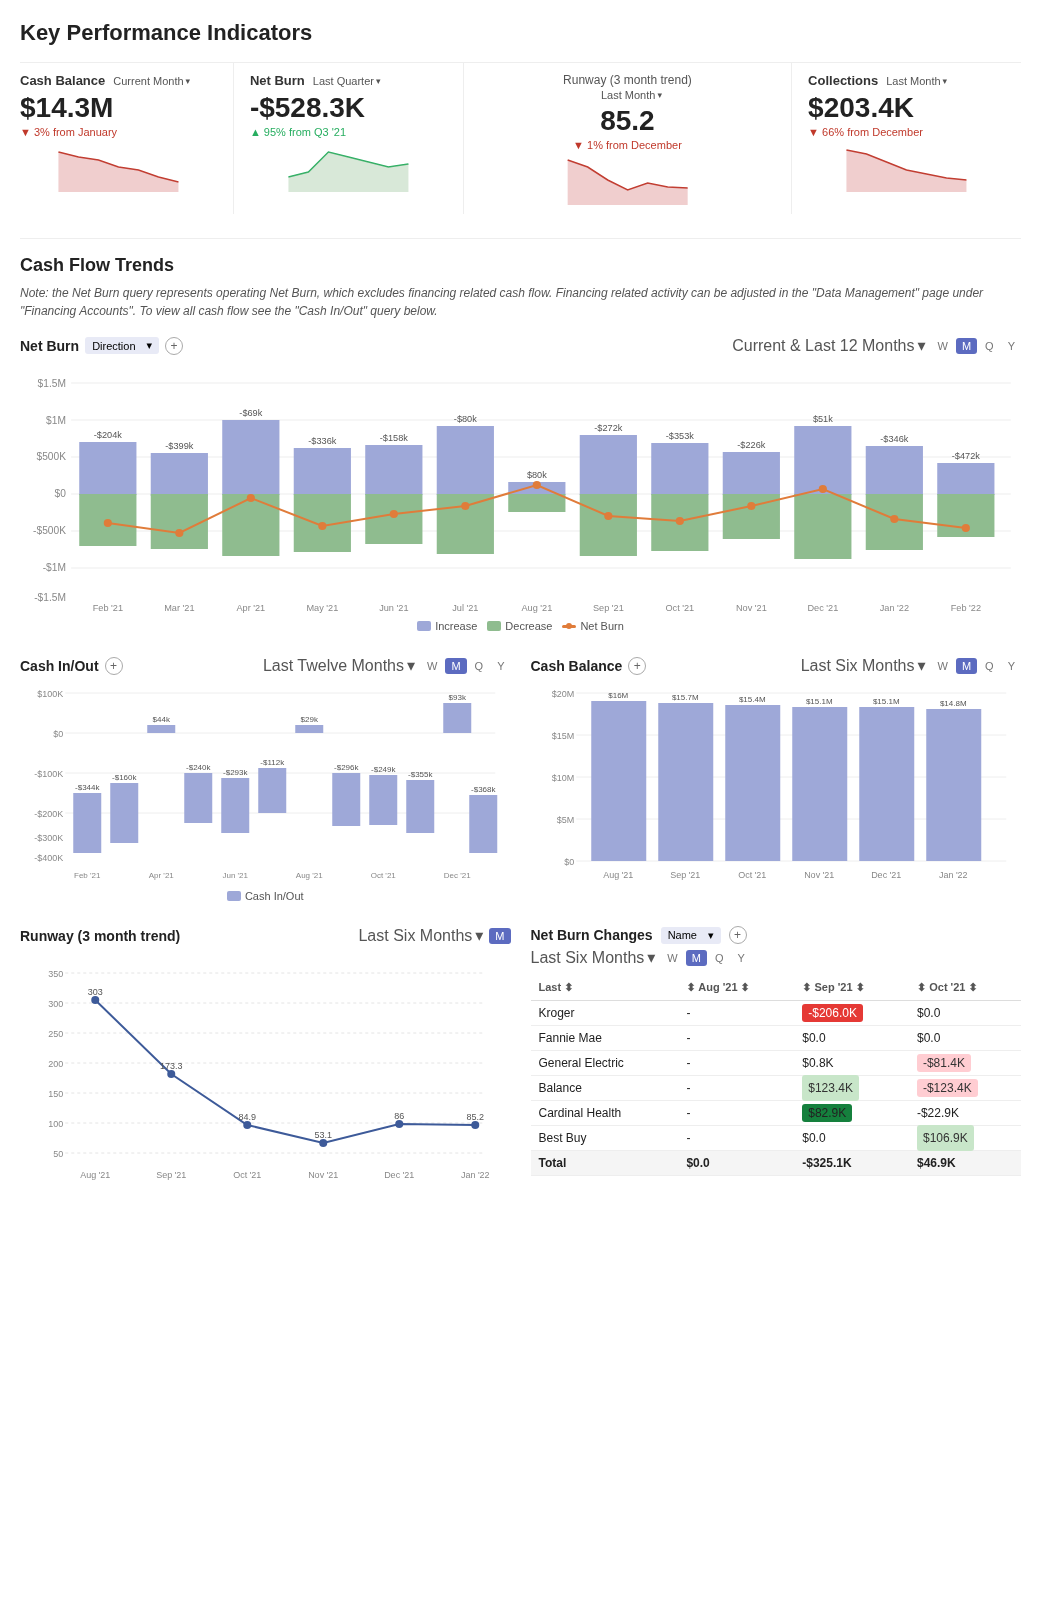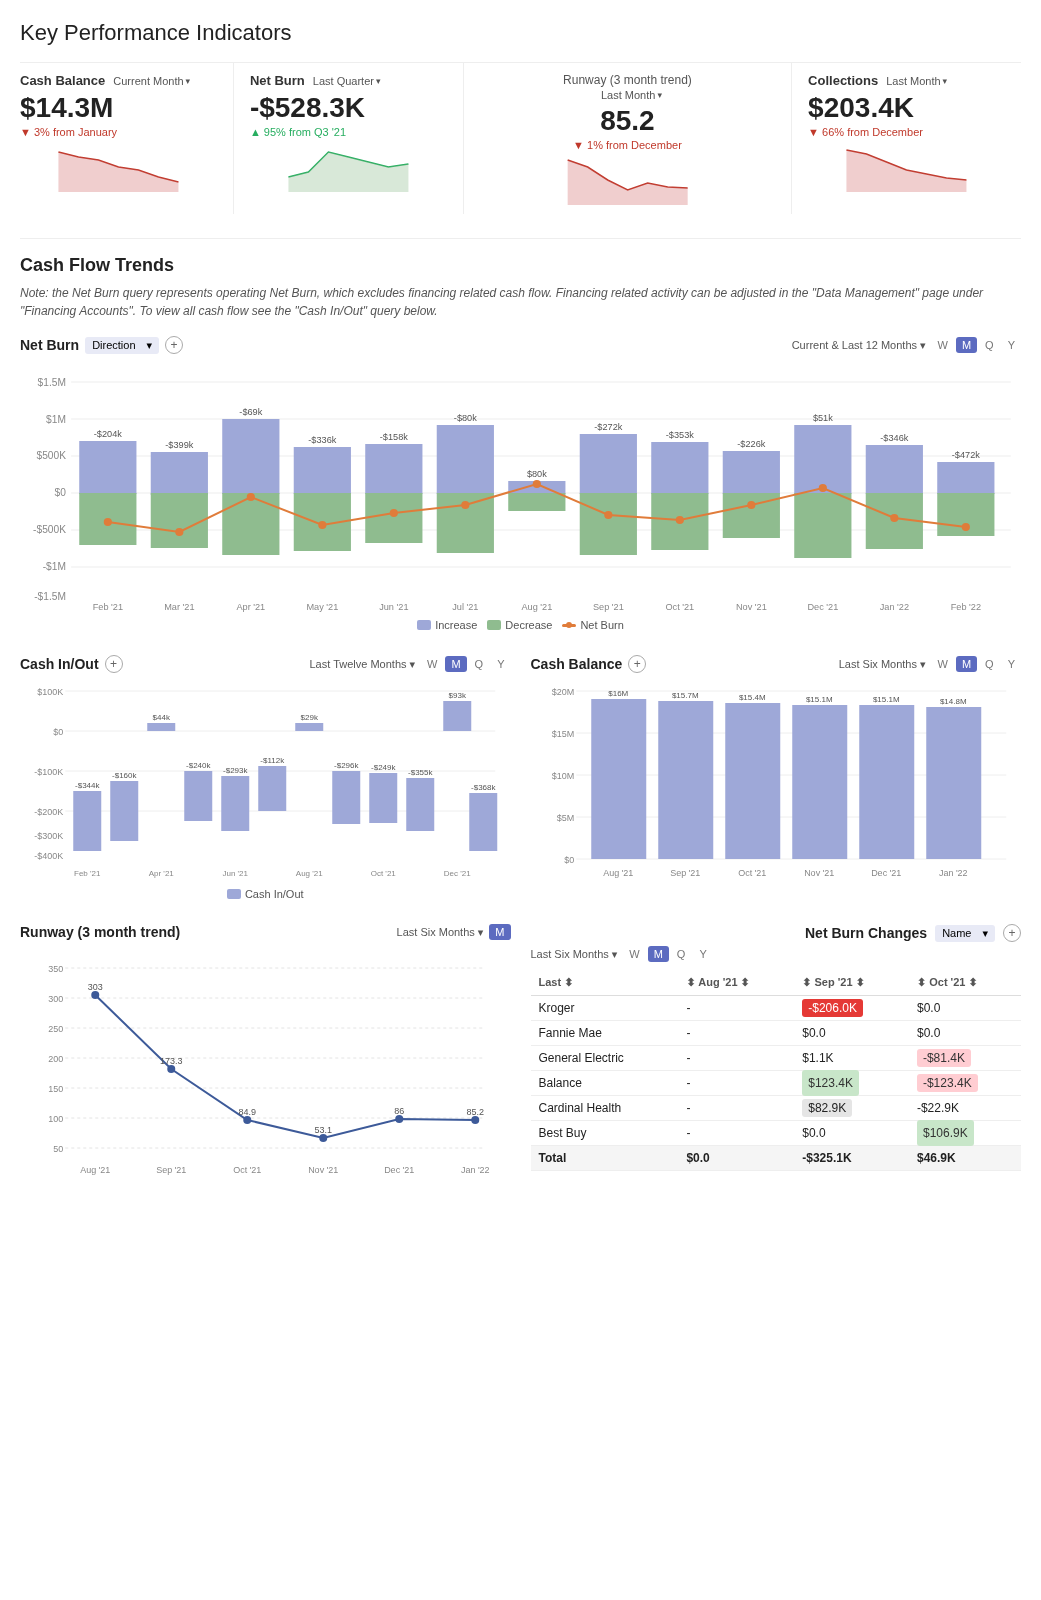--- a/index.html
+++ b/index.html
@@ -1,18 +1,18 @@
 <!DOCTYPE html>
 <html><head>
   <meta charset="utf-8">
   <style>
     * { box-sizing: border-box; margin: 0; padding: 0; }
     body { font-family: -apple-system, BlinkMacSystemFont, 'Segoe UI', sans-serif; background: #fff; color: #222; font-size: 13px; padding: 20px; }
     
-    h1 { font-size: 22px; font-weight: 400; margin-bottom: 16px; }
+    h1 { font-size: 22px; font-weight: 700; margin-bottom: 16px; }
     h2 { font-size: 18px; font-weight: 700; margin-bottom: 8px; }
     
     .kpi-section { margin-bottom: 24px; }
     .kpi-grid { display: flex; gap: 0; border-top: 1px solid #eee; }
     .kpi-item { flex: 1; padding: 10px 16px 6px 0; position: relative; }
     .kpi-item + .kpi-item { border-left: 1px solid #eee; padding-left: 16px; }
     .kpi-label { font-size: 13px; font-weight: 600; color: #333; display: inline; }
     .kpi-period { font-size: 11px; color: #555; margin-left: 8px; display: inline-flex; align-items: center; gap: 2px; cursor: pointer; }
     .kpi-period .arrow { font-size: 9px; }
     .kpi-value { font-size: 28px; font-weight: 700; margin: 4px 0 2px; }
@@ -26,34 +26,34 @@
     .runway-header { text-align: center; font-size: 12px; color: #555; margin-bottom: 2px; }
     
     .note-text { font-style: italic; font-size: 12px; color: #555; margin: 8px 0 16px; line-height: 1.5; }
     
     .chart-section { margin-bottom: 24px; }
     .chart-header { display: flex; align-items: center; justify-content: space-between; margin-bottom: 8px; }
     .chart-title { font-size: 14px; font-weight: 600; display: flex; align-items: center; gap: 6px; }
     .tag-btn { background: #e8eaf6; border: none; border-radius: 3px; padding: 2px 7px; font-size: 11px; cursor: pointer; display: inline-flex; align-items: center; gap: 11px; }
     .plus-btn { background: none; border: 1.5px solid #aaa; border-radius: 50%; width: 18px; height: 18px; font-size: 12px; cursor: pointer; display: inline-flex; align-items: center; justify-content: center; color: #666; }
     .period-controls { display: flex; align-items: center; gap: 6px; font-size: 12px; color: #555; }
-    .period-select { font-size: 11px; color: #555; background: none; border: none; cursor: pointer; display: flex; align-items: center; gap: 3px; }
+    .period-select { font-size: 16px; color: #555; background: none; border: none; cursor: pointer; display: flex; align-items: center; gap: 3px; }
     .view-btns { display: flex; gap: 2px; }
     .view-btn { padding: 2px 6px; border: none; background: none; font-size: 11px; cursor: pointer; color: #777; border-radius: 3px; }
     .view-btn.active { background: #5c6bc0; color: #fff; border-radius: 3px; }
     
     .legend { display: flex; gap: 10px; margin-top: 4px; justify-content: center; font-size: 11px; color: #555; align-items: center; }
     .legend-item { display: flex; align-items: center; gap: 4px; }
     .legend-color { width: 14px; height: 10px; border-radius: 2px; }
     .legend-line { width: 14px; height: 3px; background: #e07c3a; border-radius: 2px; position: relative; }
     .legend-line::before { content: ''; width: 6px; height: 6px; background: #e07c3a; border-radius: 50%; position: absolute; top: -1.5px; left: 4px; }
     
     .two-col { display: flex; gap: 20px; margin-bottom: 24px; }
     .two-col > * { flex: 1; }
-    .table-header { display: flex; align-items: center; gap: 8px; margin-bottom: 4px; justify-content: flex-end; }
+    .table-header { display: flex; align-items: center; gap: 8px; margin-bottom: 4px; }
     .period-row { display: flex; align-items: center; gap: 6px; margin-bottom: 8px; font-size: 12px; color: #555; }
     table { width: 100%; border-collapse: collapse; font-size: 12px; }
     th { text-align: left; padding: 6px 8px; border-bottom: 1.5px solid #ddd; color: #555; font-weight: 600; font-size: 11px; }
     td { padding: 5px 8px; border-bottom: 1px solid #eee; }
     .cell-red { background: #e53935; color: #fff; border-radius: 3px; padding: 2px 6px; text-align: center; }
     .cell-green { background: #c8e6c9; color: #333; border-radius: 3px; padding: 6px 6px; text-align: left; }
     .cell-lightred { background: #ffcdd2; color: #333; border-radius: 3px; padding: 2px 6px; text-align: center; }
     .total-row { font-weight: 700; background: #f5f5f5; }
     
     .divider { border: none; border-top: 1px solid #eee; margin: 16px 0; }
@@ -512,33 +512,33 @@
         </tr>
         <tr>
           <td>Fannie Mae</td>
           <td>-</td>
           <td>$0.0</td>
           <td>$0.0</td>
         </tr>
         <tr>
           <td>General Electric</td>
           <td>-</td>
-          <td>$1.1K</td>
+          <td>$0.8K</td>
           <td><span class="cell-lightred">-$81.4K</span></td>
         </tr>
         <tr>
           <td>Balance</td>
           <td>-</td>
           <td><span class="cell-green">$123.4K</span></td>
           <td><span class="cell-lightred">-$123.4K</span></td>
         </tr>
         <tr>
           <td>Cardinal Health</td>
           <td>-</td>
-          <td><span style="background:#e5e5e5;border-radius:3px;padding:2px 6px;">$82.9K</span></td>
+          <td><span style="background:#15803d;border-radius:3px;padding:2px 6px;">$82.9K</span></td>
           <td>-$22.9K</td>
         </tr>
         <tr>
           <td>Best Buy</td>
           <td>-</td>
           <td>$0.0</td>
           <td><span class="cell-green">$106.9K</span></td>
         </tr>
         <tr class="total-row">
           <td>Total</td>

